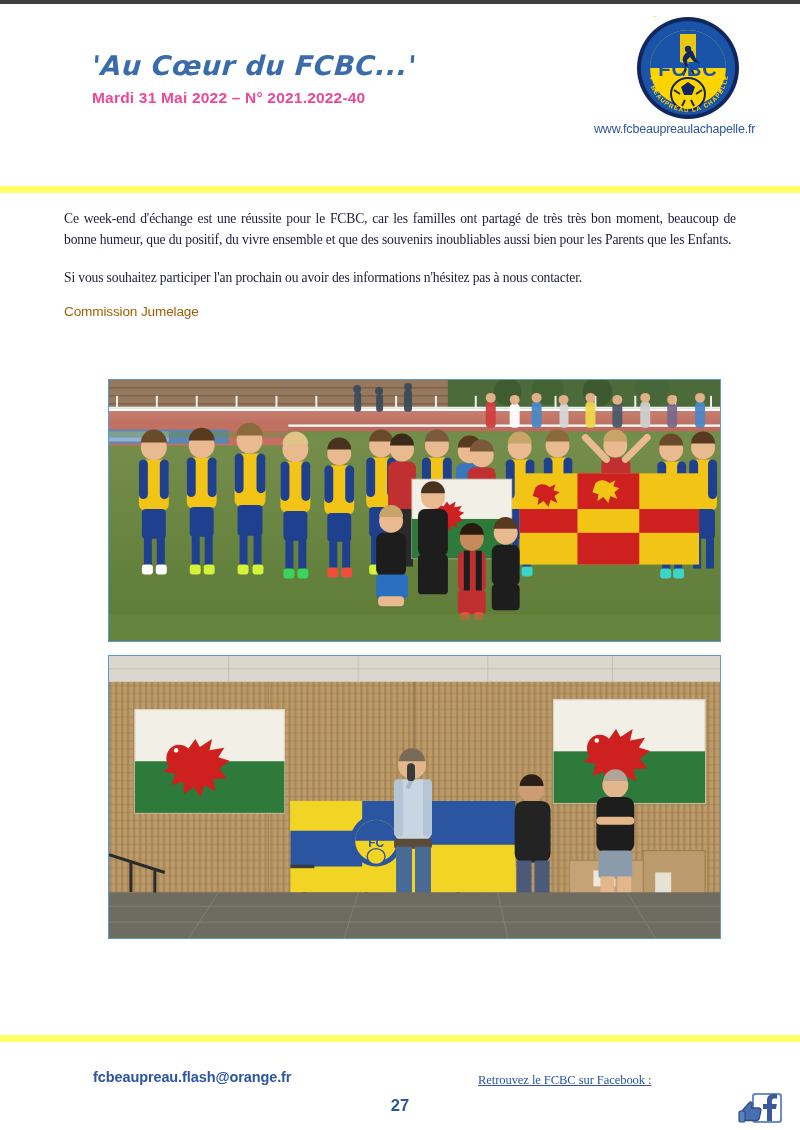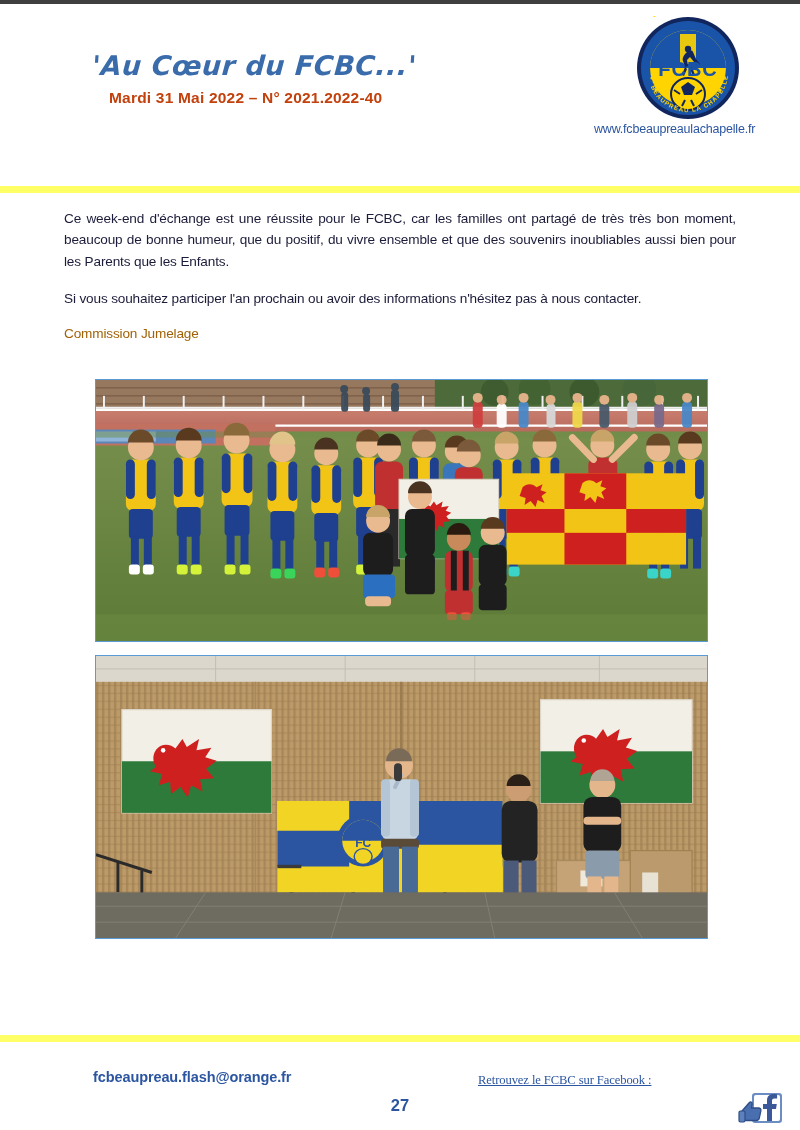--- a/index.html
+++ b/index.html
@@ -42,23 +42,23 @@
     color: #3a6cab;
     white-space: nowrap;
     line-height: 1.05;
     margin: 0;
     transform: skewX(-4deg);
   }
   .doc-subtitle {
     font-family: "Liberation Sans", sans-serif;
     font-size: 15.5px;
     font-weight: 700;
-    color: #c2410c;
+    color: #ec4899;
     white-space: nowrap;
-    margin: 9px 0 0 17px;
+    margin: 9px 0 0 0;
     letter-spacing: 0.2px;
   }
 
   .logo-wrap {
     position: absolute;
     right: 18px;
     top: 8px;
     width: 188px;
     text-align: left;
   }
@@ -87,21 +87,21 @@
   .rule-bottom { top: 1031px; }
 
   
   .content {
     position: absolute;
     left: 64px;
     top: 204px;
     width: 672px;
   }
   .para {
-    font-family: Liberation Sans, sans-serif;
+    font-family: Liberation Serif, serif;
     font-size: 13.6px;
     line-height: 1.58;
     color: #1b1b3a;
     margin: 0 0 16px 0;
     text-align: justify;
     letter-spacing: -0.15px;
   }
   .para.loose { text-align: left; margin-bottom: 14px; }
   .sig {
     font-family: "Liberation Sans", sans-serif;
@@ -112,20 +112,21 @@
     letter-spacing: -0.15px;
   }
 
   
   .photo {
     position: absolute;
     border: 1.5px solid #5b9bd5;
     box-sizing: border-box;
     overflow: hidden;
     background: #737373;
+    margin-left: 13px;
   }
   .photo-team {
     left: 95px;
     top: 375px;
     width: 613px;
     height: 263px;
   }
   .photo-hall {
     left: 95px;
     top: 651px;

